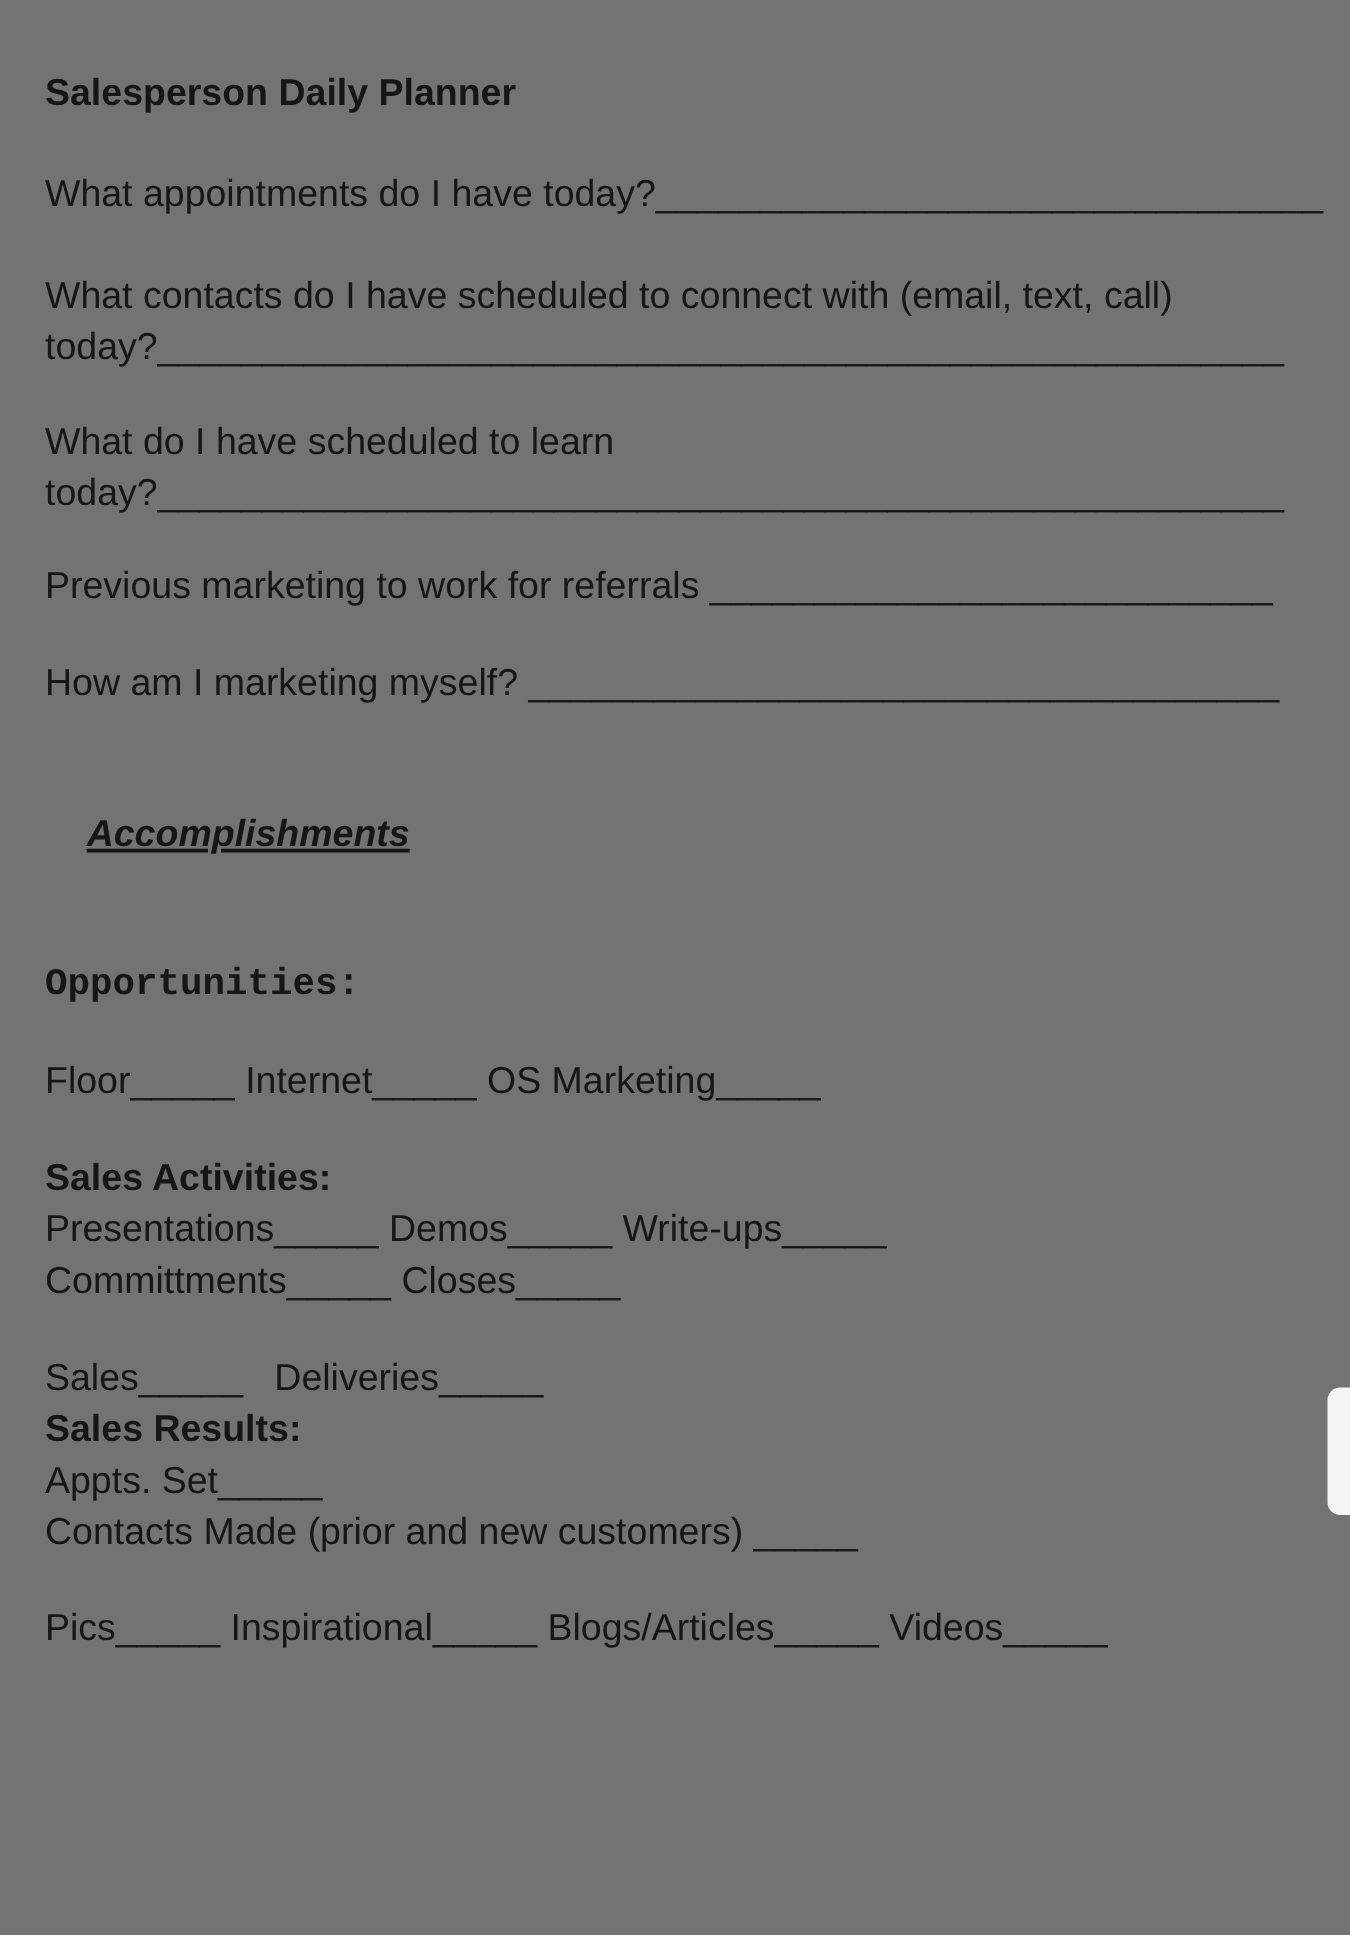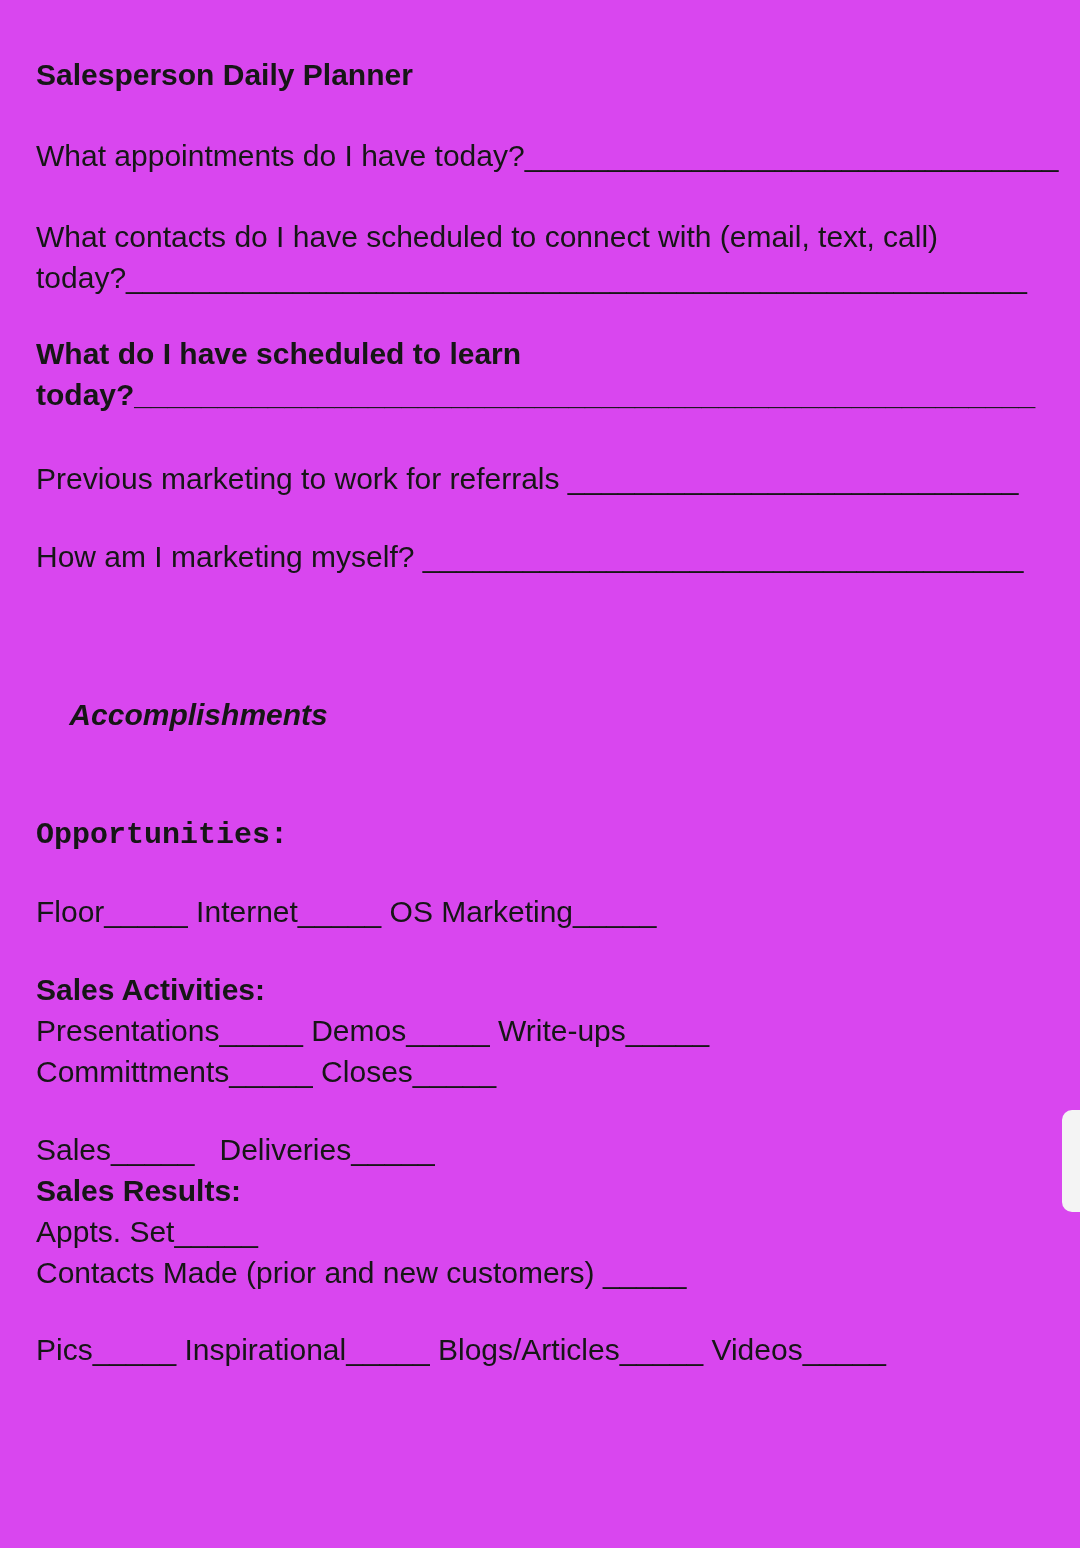--- a/index.html
+++ b/index.html
@@ -1,42 +1,43 @@
 <!DOCTYPE html>
 <html><head>
 <meta charset="utf-8">
 <style>
   html, body { margin: 0; padding: 0; background: #ffffff; }
   .page {
     position: relative;
     width: 1080px;
     height: 1548px;
-    background: #d946ef;
+    background: #737373;
     overflow: hidden;
     font-family: "Liberation Sans", "DejaVu Sans", sans-serif;
     font-size: 30px;
     line-height: 41px;
     color: #161616;
     box-sizing: border-box;
     padding: 54px 0 0 36px;
   }
   .para { margin: 0; }
   .line { white-space: pre; }
   .title { font-weight: bold; }
   .bold-heading { font-weight: bold; }
   .accomplishments {
     font-weight: bold;
     font-style: italic;
+    text-decoration: underline;
   }
   
   .mb-std   { margin-bottom: 40px; }
   .mb-q2    { margin-bottom: 35px; }
-  .mb-q3    { margin-bottom: 43px; font-weight: bold; }
+  .mb-q3    { margin-bottom: 33px; }
   .mb-q4    { margin-bottom: 37px; }
-  .mb-big   { margin-bottom: 76px; }
+  .mb-big   { margin-bottom: 39px; }
   .mb-acc   { margin-bottom: 39px; }
   .mb-opph  { margin-bottom: 35px; font-family: Liberation Mono, monospace; }
   .mb-blk   { margin-bottom: 37px; }
   .mb-sr    { margin-bottom: 36px; }
   .edge-shadow {
     position: absolute;
     right: 0;
     top: 1110px;
     width: 18px;
     height: 102px;

